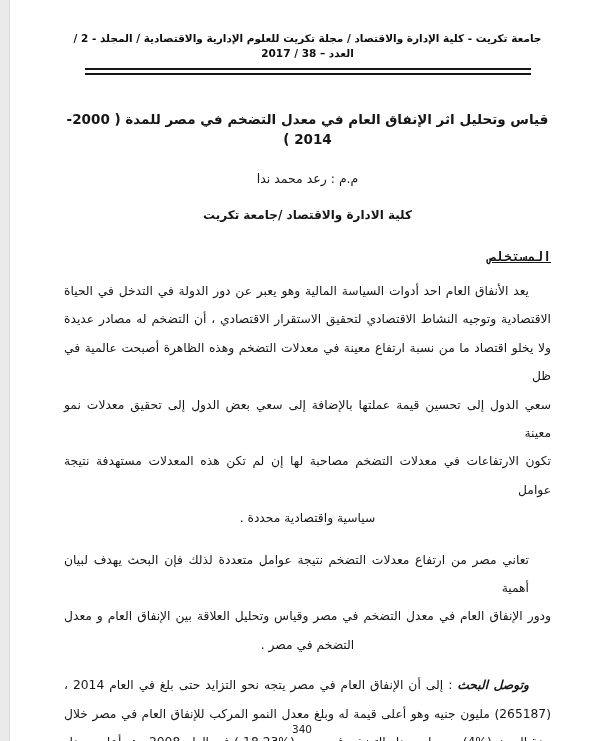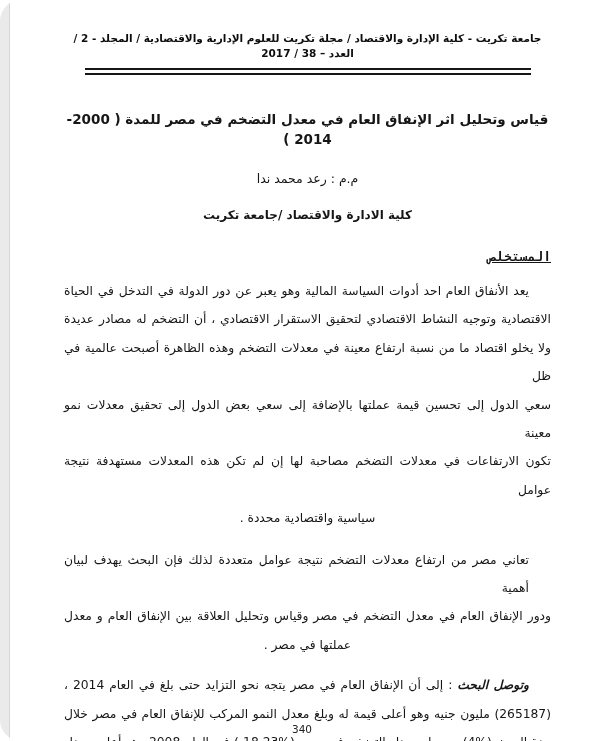--- a/index.html
+++ b/index.html
@@ -3,21 +3,20 @@
 <meta charset="utf-8">
 <style>
   html,body { margin:0; padding:0; background:#ffffff; }
   .page {
     position:relative;
     width:613px; height:741px;
     background:#ffffff;
     overflow:hidden;
     font-family:"DejaVu Sans", sans-serif;
     color:#161616;
-    border-radius:21px;
   }
   .scan-edge {
     position:absolute; left:0; top:0;
     width:9px; height:741px;
     background:#eaeaea;
     border-right:1px solid #d6d6d6;
   }
   .content { margin:0 62px 0 64px; direction:rtl; }
   .journal-header {
     padding-top:31px;
@@ -110,21 +109,21 @@
       <div class="jline">الاقتصادية وتوجيه النشاط الاقتصادي لتحقيق الاستقرار الاقتصادي ، أن التضخم له مصادر عديدة</div>
       <div class="jline">ولا يخلو اقتصاد ما من نسبة ارتفاع معينة في معدلات التضخم وهذه الظاهرة أصبحت عالمية في ظل</div>
       <div class="jline">سعي الدول إلى تحسين قيمة عملتها بالإضافة إلى سعي بعض الدول إلى تحقيق معدلات نمو معينة</div>
       <div class="jline">تكون الارتفاعات في معدلات التضخم مصاحبة لها إن لم تكن هذه المعدلات مستهدفة نتيجة عوامل</div>
       <div class="lline">سياسية واقتصادية محددة .</div>
     </div>
 
     <div class="para para-2">
       <div class="jline indent">تعاني مصر من ارتفاع معدلات التضخم نتيجة عوامل متعددة لذلك فإن البحث يهدف لبيان أهمية</div>
       <div class="jline">ودور الإنفاق العام في معدل التضخم في مصر وقياس وتحليل العلاقة بين الإنفاق العام و معدل</div>
-      <div class="lline">عملتها في مصر .</div>
+      <div class="lline">التضخم في مصر .</div>
     </div>
 
     <div class="para para-3">
       <div class="jline indent"><span class="lead">وتوصل البحث</span><span> : إلى أن الإنفاق العام في مصر يتجه نحو التزايد حتى بلغ في العام 2014 ،</span></div>
       <div class="jline">(265187) مليون جنيه وهو أعلى قيمة له وبلغ معدل النمو المركب للإنفاق العام في مصر خلال</div>
       <div class="jline">مدة البحث (‎4%) ، سجل معدل التضخم في مصر (‎ 18.23%) في العام 2008 وهو أعلى معدل</div>
 
     </div>
 
   </div>

